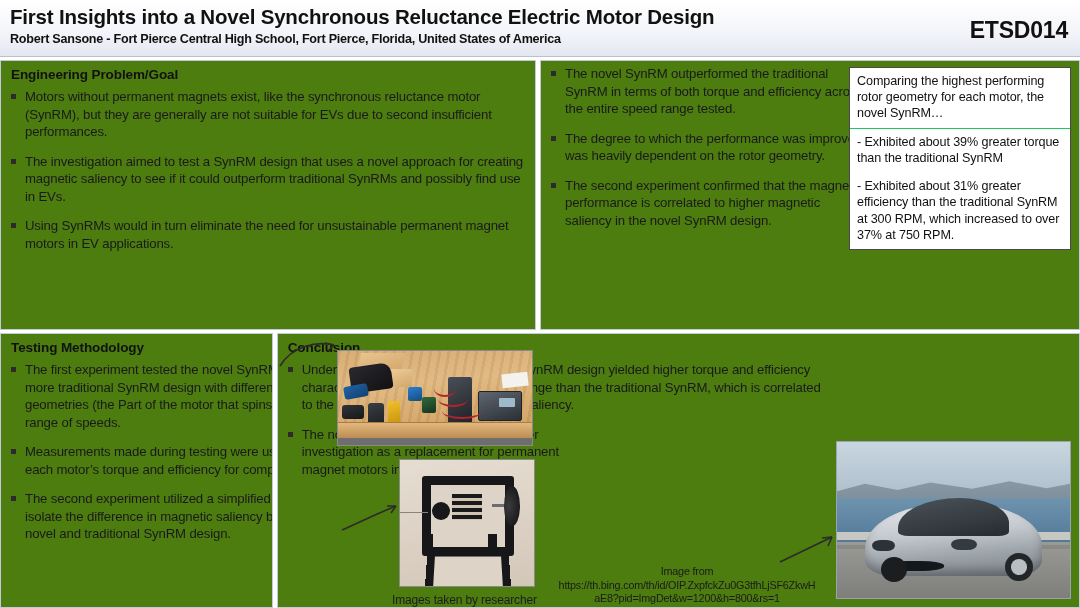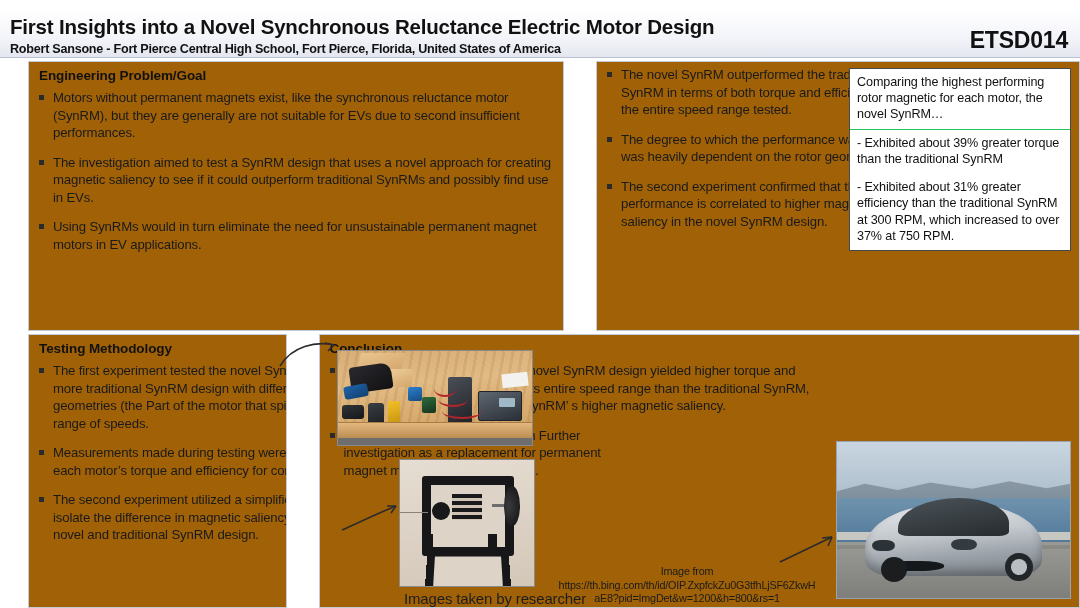--- a/index.html
+++ b/index.html
@@ -21,27 +21,26 @@
     height: 608px;
     background: #ffffff;
     box-sizing: border-box;
     display: flex;
     flex-direction: column;
   }
 
   
   .header {
     position: relative;
-    height: 48px;
+    height: 57px;
     background: linear-gradient(to bottom, #ffffff 0%, #f3f4f9 60%, #e4e7f0 100%);
     border-bottom: 1px solid #b9c0d2;
     box-sizing: border-box;
     padding: 4px 10px 0 10px;
     flex: 0 0 auto;
-    margin-top: 10px;
   }
   .header-title {
     font-size: 20.5px;
     font-weight: bold;
     letter-spacing: -0.2px;
     line-height: 1.05;
     color: #111;
     white-space: nowrap;
     margin-top: 2px;
   }
@@ -74,26 +73,25 @@
   }
   .row {
     display: flex;
     gap: 4px;
     box-sizing: border-box;
   }
   .row-top { height: 270px; }
   .row-bottom { flex: 1 1 auto; border-radius: 10px; }
 
   .panel {
-    background: #a16207;
+    background: #4d7c0f;
     border: 1px solid #c3cada;
     box-sizing: border-box;
     position: relative;
     overflow: hidden;
-    margin-left: 28px;
   }
   .panel-left  { width: 536px; }
   .panel-right { flex: 1 1 auto; }
 
   .panel-title {
     font-size: 13.5px;
     font-weight: bold;
     color: #111;
     padding: 6px 0 2px 10px;
     letter-spacing: -0.1px;
@@ -317,23 +315,23 @@
   .car-wheel-l { position:absolute; left:19%; bottom:10%; width:11%; height:16%; background:#1b1d1f; border-radius:50%; }
   .car-wheel-r { position:absolute; right:16%; bottom:11%; width:12%; height:18%; background:#232629; border-radius:50%; }
   .car-wheel-r::after { content:""; position:absolute; inset:22%; background:#b9bec3; border-radius:50%; }
   .car-lamp-l { position:absolute; left:15%; bottom:30%; width:10%; height:7%; background:#2b3338; border-radius:50%/70%; }
   .car-lamp-r { position:absolute; left:49%; bottom:31%; width:11%; height:7%; background:#333a40; border-radius:50%/70%; }
   .car-grille { position:absolute; left:20%; bottom:17%; width:26%; height:7%; background:#15181a; border-radius:40%; }
 
   
   .caption-researcher {
     position: absolute;
-    left: 404px;
+    left: 392px;
     bottom: 1px;
-    font-size: 15px;
+    font-size: 12px;
     color: #1d1d1d;
     letter-spacing: -0.15px;
     white-space: nowrap;
   }
   .caption-image-from {
     position: absolute;
     left: 556px;
     bottom: 3px;
     width: 262px;
     text-align: center;
@@ -372,21 +370,21 @@
       </div>
 
       <div class="panel panel-right">
         <ul class="bullets results-inner">
           <li>The novel SynRM outperformed the traditional SynRM in terms of both torque and efficiency across the entire speed range tested.</li>
           <li>The degree to which the performance was improved was heavily dependent on the rotor geometry.</li>
           <li>The second experiment confirmed that the magnetic performance is correlated to higher magnetic saliency in the novel SynRM design.</li>
         </ul>
 
         <div class="callout">
-          <div class="callout-cell">Comparing the highest performing rotor magnetic for each motor, the novel SynRM…</div>
+          <div class="callout-cell">Comparing the highest performing rotor geometry for each motor, the novel SynRM…</div>
           <div class="callout-cell">
             <p class="callout-para"> - Exhibited about 39% greater torque than the traditional SynRM</p>
             <p class="callout-para">- Exhibited about 31% greater efficiency than the traditional SynRM at 300 RPM, which increased to over 37% at 750 RPM.</p>
           </div>
         </div>
       </div>
     </div>
 
     <div class="row row-bottom">
 

